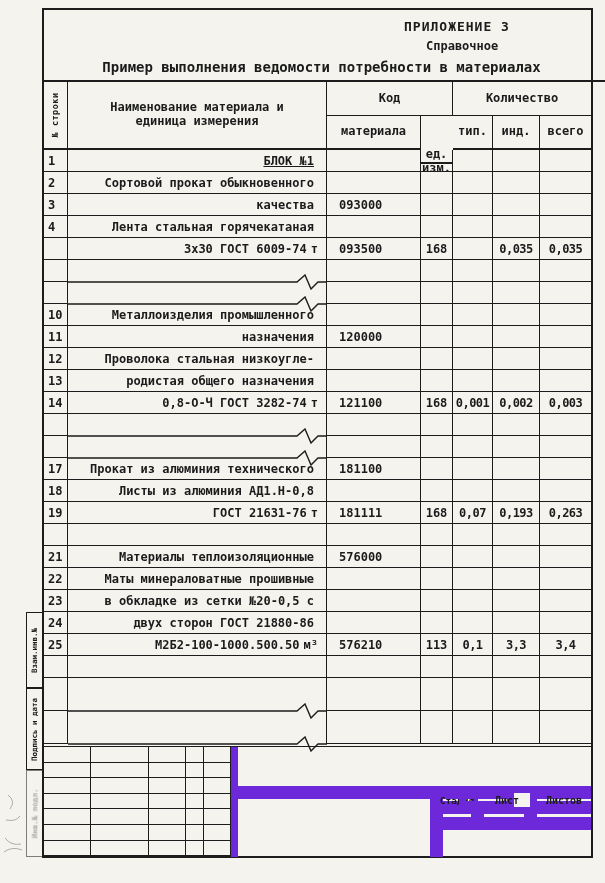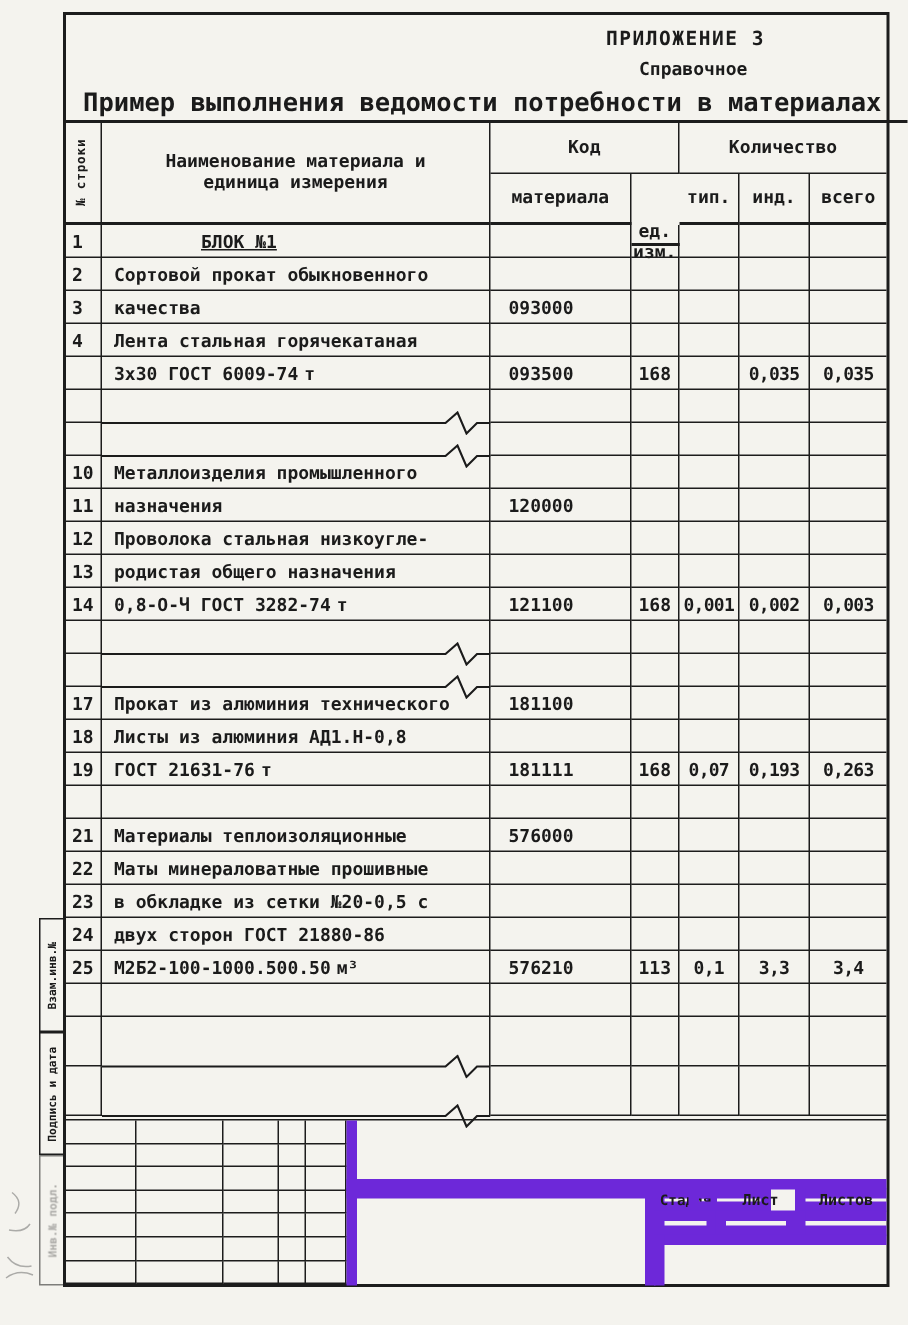--- a/index.html
+++ b/index.html
@@ -16,21 +16,21 @@
   
   .frame {
     position:absolute; left:42px; top:8px; width:551px; height:850px;
     border:2px solid #1c1c1c;
   }
 
   
   .doc-header { position:absolute; left:4px; top:0; width:100%; height:76px; }
   .appendix  { position:absolute; left:356px; top:9px;  font-size:13px; font-weight:bold; letter-spacing:1px; }
   .appendix-sub { position:absolute; left:378px; top:29px; font-size:12px; font-weight:bold; }
-  .doc-title { position:absolute; left:0; top:49px; width:100%; text-align:center; font-size:17px; font-weight:bold; }
+  .doc-title { position:absolute; left:0; top:49px; width:100%; text-align:center; font-size:14px; font-weight:bold; }
 
   
   .materials-table {
     position:absolute; left:0; top:70px; width:582px;
     display:grid;
     grid-template-columns:24px 259px 94px 32px 40px 47px 51px;
     border-top:2px solid #1c1c1c;
   }
   .materials-table > div {
     border-right:1px solid #1c1c1c;
@@ -50,21 +50,21 @@
   .hc-qty    { grid-row:1;   grid-column:5/8; font-size:11px; border-right:none !important; }
   .hc-mat    { grid-row:2; grid-column:3; font-size:10px; border-bottom:2px solid #1c1c1c !important; }
   .hc-unit   { grid-row:2; grid-column:4; font-size:9.5px; border-bottom:2px solid #1c1c1c !important;margin-top:46px; }
   .hc-tip    { grid-row:2; grid-column:5; font-size:10px; border-bottom:2px solid #1c1c1c !important; }
   .hc-ind    { grid-row:2; grid-column:6; font-size:10px; border-bottom:2px solid #1c1c1c !important; }
   .hc-vsego  { grid-row:2; grid-column:7; font-size:10px; border-right:none !important; border-bottom:2px solid #1c1c1c !important; }
   .vtext { transform:rotate(-90deg); font-size:8.5px; font-weight:bold; letter-spacing:0.5px; white-space:nowrap; }
 
   
   .c-num  { justify-content:flex-start; padding-left:4px; }
-  .c-name { justify-content:flex-start; padding:0 8px 0 8px; }
+  .c-name { justify-content:flex-end; padding:0 8px 0 8px; }
   .c-name .nm { overflow:hidden; }
   .c-name .unit { padding-left:4px; }
   .c-name.indent .nm { padding-left:58px; text-decoration:underline; }
   .c-code { padding-left:12px; }
   .c-ucode{ justify-content:center; font-size:11.5px; }
   .c-val  { justify-content:center; font-size:11.5px; letter-spacing:-0.5px; }
 
   
   .cell-break { position:relative; border-bottom:none !important; }
   .zig { position:absolute; left:0; bottom:-8px; }

